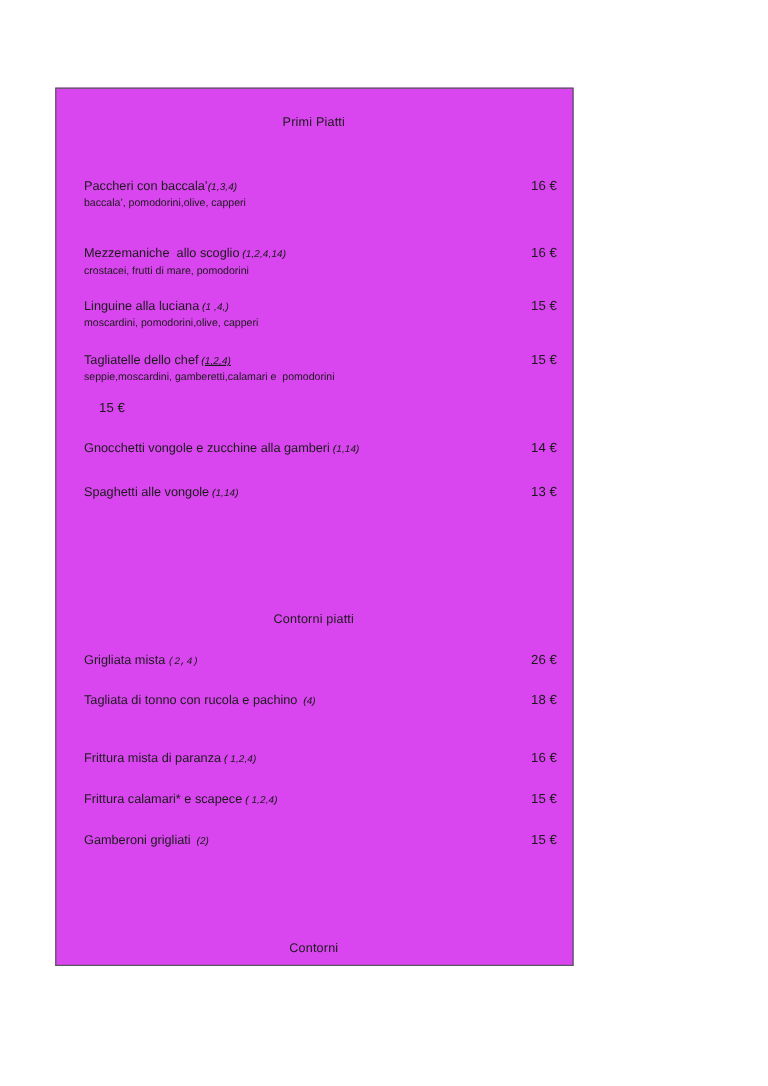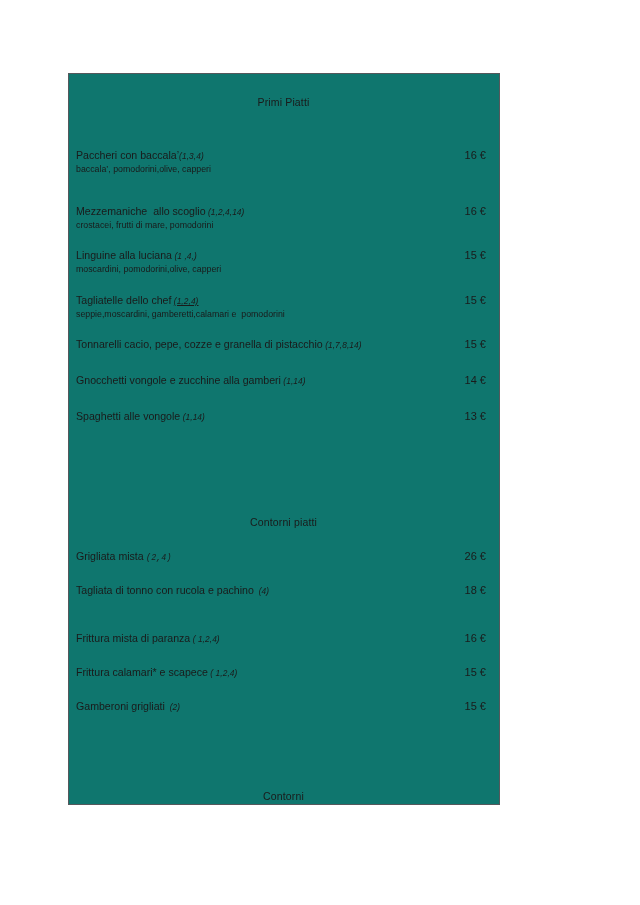--- a/index.html
+++ b/index.html
@@ -14,27 +14,27 @@
     position: relative;
     overflow: hidden;
     font-family: "Liberation Sans", sans-serif;
     color: #1a1a1a;
     -webkit-font-smoothing: antialiased;
   }
 
   
   #menu-page {
     position: absolute;
-    left: 68px;
+    left: 46px;
     top: 73px;
     width: 432px;
     height: 732px;
     box-sizing: border-box;
     border: 1px solid #55585c;
-    background: #0f766e;
+    background: #d946ef;
     overflow: hidden;
   }
 
   #page-inner {
     position: absolute;
     left: 0;
     top: 0;
     width: 100%;
     padding: 0 8px 0 7px;
     box-sizing: border-box;
@@ -49,20 +49,21 @@
     letter-spacing: 0.15px;
     color: #1a1a1a;
     line-height: 1.2;
   }
 
   .items { }
 
   .menu-item {
     position: relative;
     display: block;
+    margin-left: 16px;
   }
 
   .item-row {
     display: flex;
     align-items: baseline;
     justify-content: space-between;
     width: 100%;
   }
 
   .item-name {
@@ -139,21 +140,20 @@
           <div class="menu-item">
             <div class="item-row">
               <div><span class="item-name">Tagliatelle dello chef</span><span class="item-code" style="margin-left: 2.4px; text-decoration: underline;">(1,2,4)</span></div>
               <span class="item-price">15 €</span>
             </div>
             <div class="item-desc">seppie,moscardini, gamberetti,calamari e  pomodorini</div>
           </div>
           <div class="spacer" style="height: 14px;"></div>
           <div class="menu-item">
             <div class="item-row">
-              <div><span class="item-name">Tonnarelli cacio, pepe, cozze e granella di pistacchio</span><span class="item-code" style="margin-left: 2.4px;">(1,7,8,14)</span></div>
               <span class="item-price">15 €</span>
             </div>
           </div>
           <div class="spacer" style="height: 18px;"></div>
           <div class="menu-item">
             <div class="item-row">
               <div><span class="item-name">Gnocchetti vongole e zucchine alla gamberi</span><span class="item-code" style="margin-left: 2.4px;">(1,14)</span></div>
               <span class="item-price">14 €</span>
             </div>
           </div>

